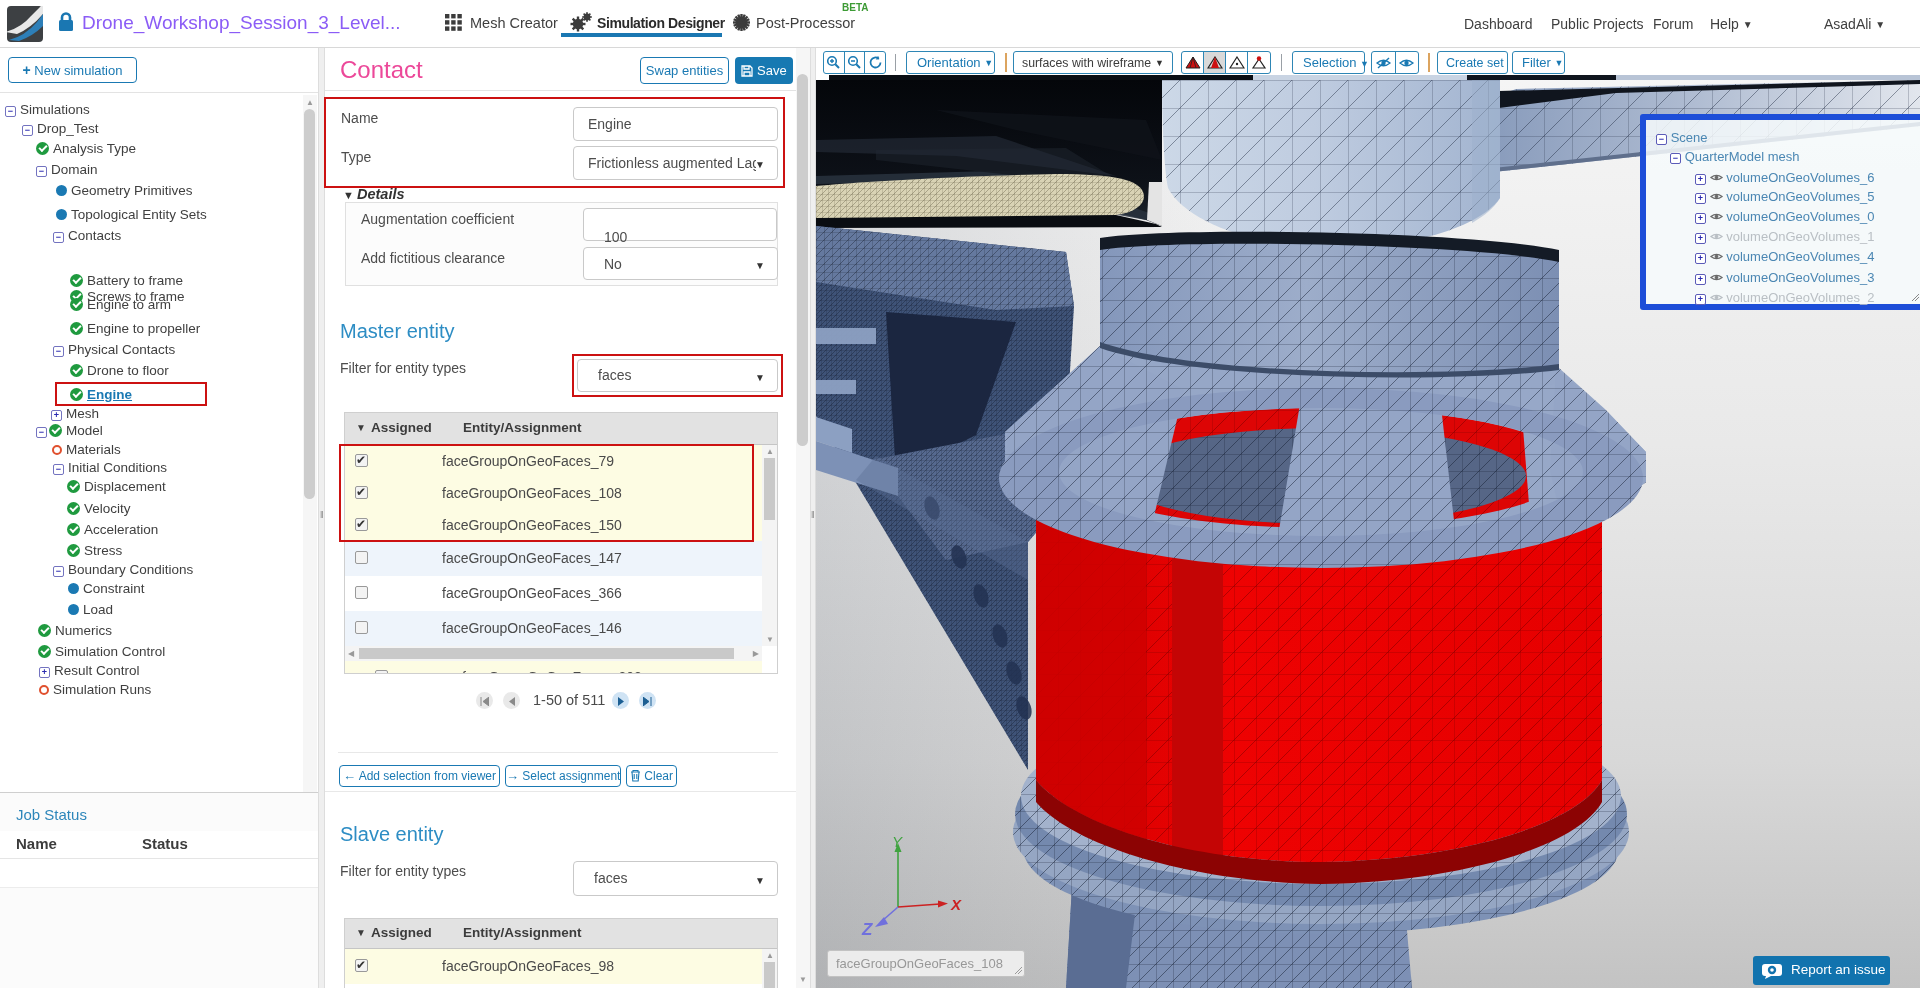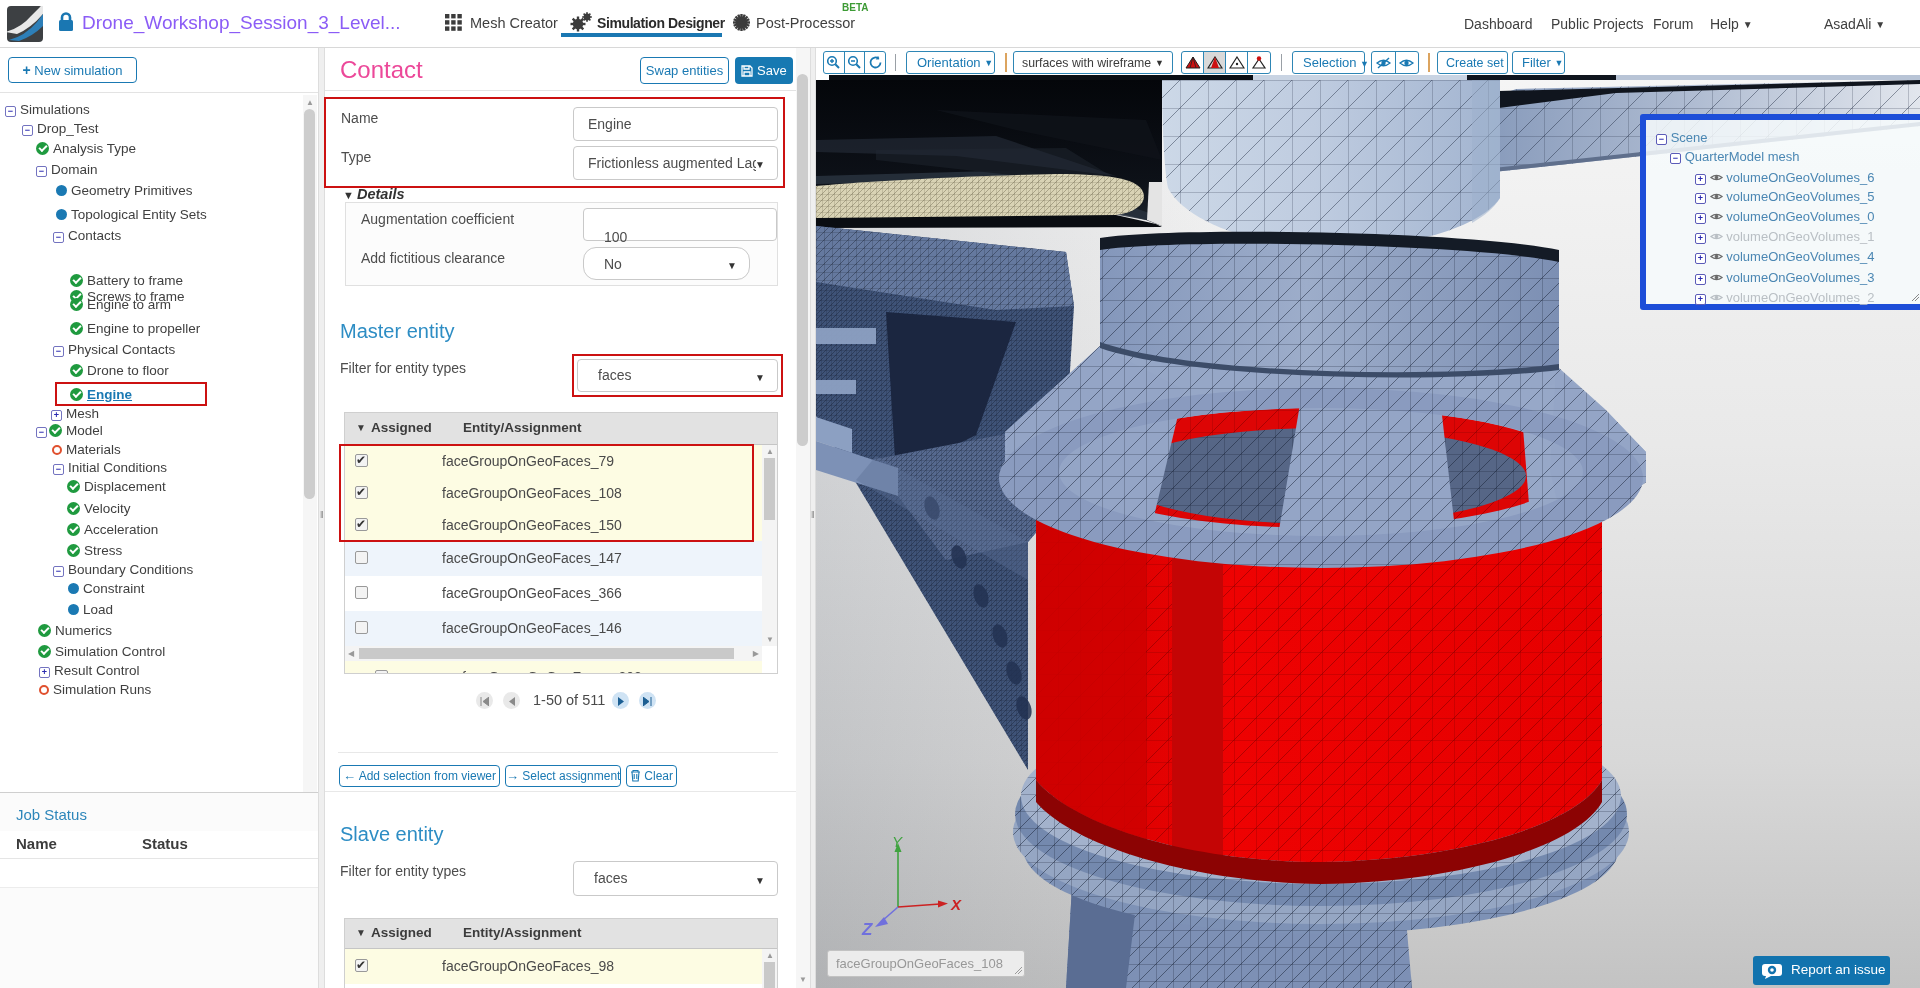--- a/index.html
+++ b/index.html
@@ -173,21 +173,21 @@
       <span class="car">▼</span>
     </div>
   <div class="abs" style="left:18px;top:141px;font-size:11px;color:#333;">▼</div>
   <div class="abs" style="left:32px;top:138px;font-size:14.5px;font-weight:bold;font-style:italic;color:#333;">Details</div>
   <div class="abs" style="left:20px;top:154px;width:433px;height:84px;border:1px solid #e0e0e0;background:#fcfcfc;"></div>
   <div class="flbl" style="left:36px;top:163px;">Augmentation coefficient</div>
   <div class="sel" style="left:258px;top:160px;width:194px;height:33px;">
       <span style="position:absolute;left:20px;top:8px;margin-top:12px;">100</span>
     </div>
   <div class="flbl" style="left:36px;top:202px;">Add fictitious clearance</div>
-  <div class="sel" style="left:258px;top:199px;width:167px;height:33px;border-radius:13px;">
+  <div class="sel" style="left:258px;top:199px;width:195px;height:33px;">
       <span style="position:absolute;left:20px;top:8px;">No</span>
       <span class="car">▼</span>
     </div>
   <div class="h2blue" style="left:15px;top:272px;">Master entity</div>
   <div class="flbl" style="left:15px;top:312px;">Filter for entity types</div>
   <div class="abs" style="left:247px;top:306px;width:211px;height:43px;border:2px solid #cc1111;"></div>
   <div class="sel" style="left:252px;top:311px;width:201px;height:33px;">
       <span style="position:absolute;left:20px;top:7px;">faces</span>
       <span class="car">▼</span>
     </div>

